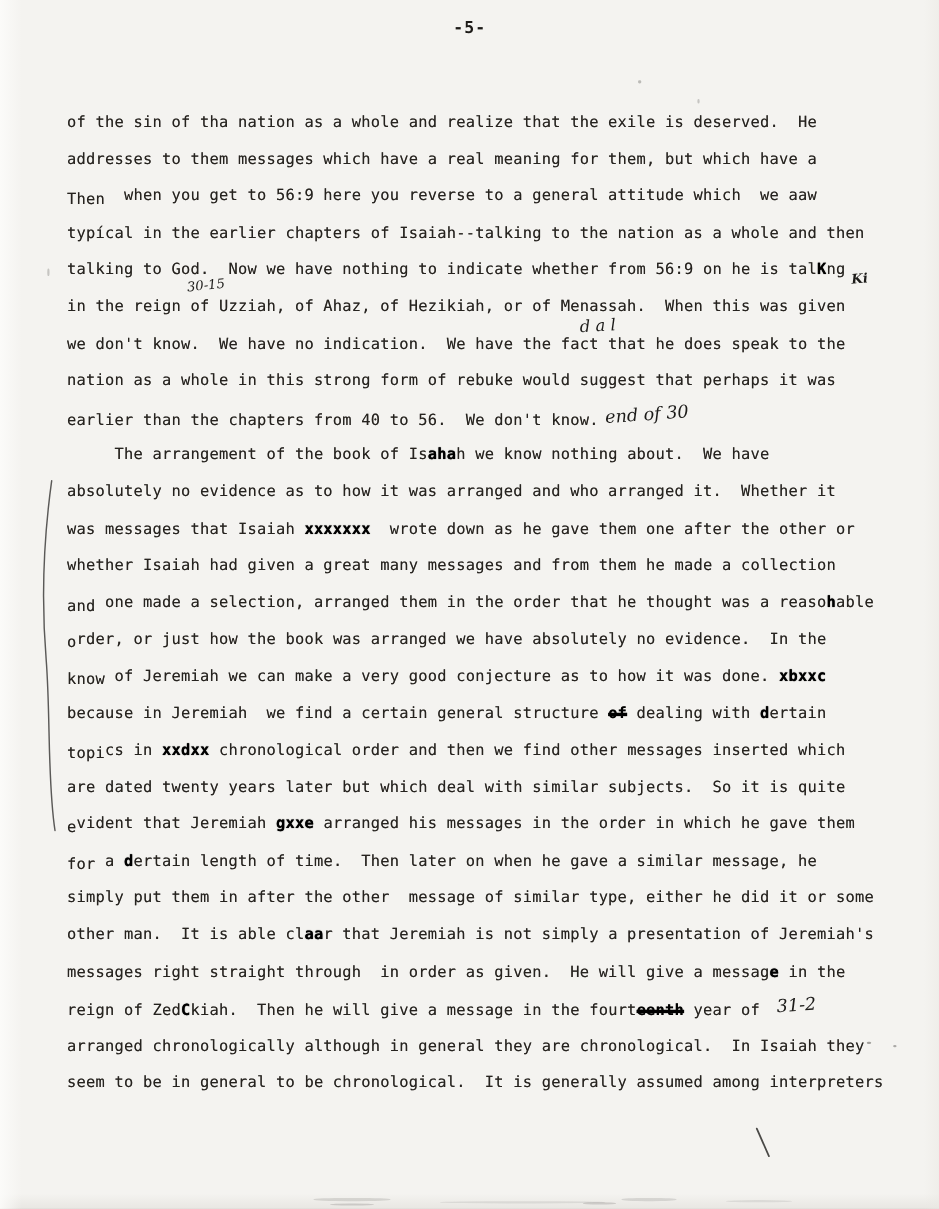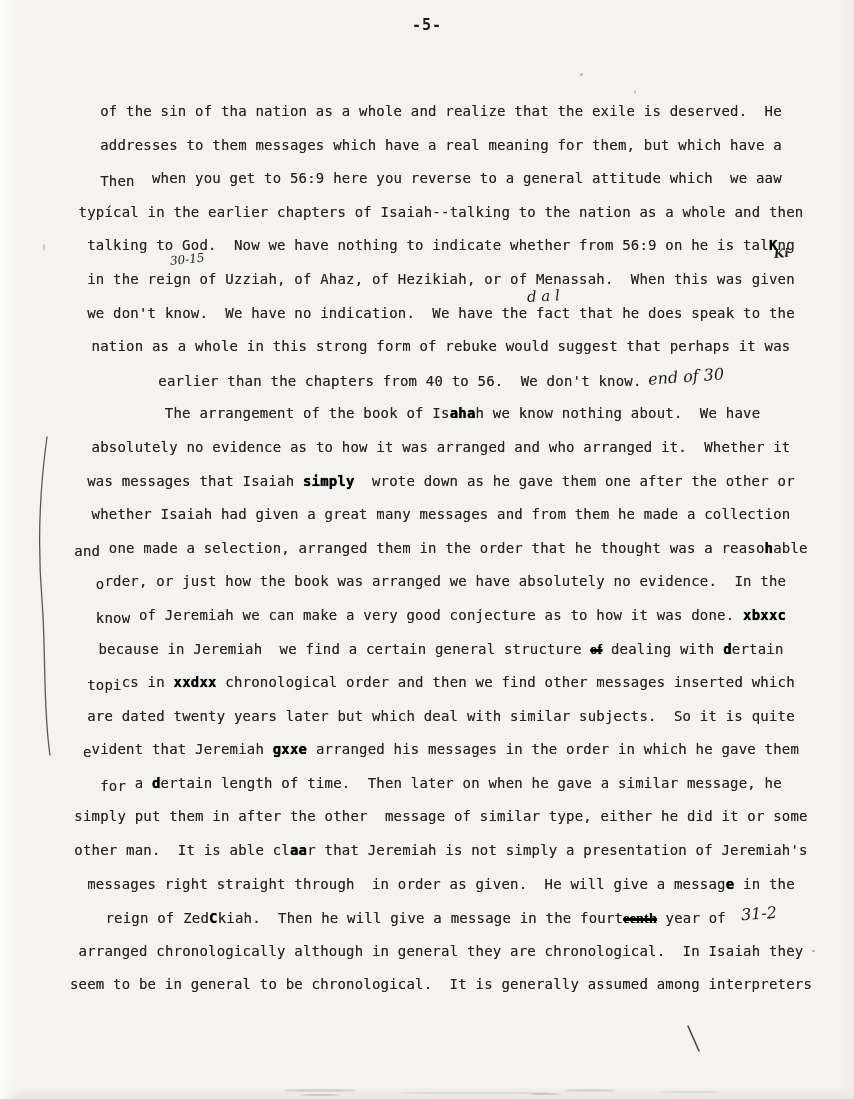--- a/index.html
+++ b/index.html
@@ -16,28 +16,28 @@
       linear-gradient(270deg, rgba(234,232,227,.5) 0px, rgba(234,232,227,0) 14px),
       linear-gradient(0deg, rgba(210,207,200,.35) 0px, rgba(210,207,200,0) 14px);
   }
   .header{
     position:absolute;top:16px;left:0;right:0;text-align:center;
     font-size:15px;letter-spacing:1px;font-weight:bold;color:#1d1b18;
   }
   #text-block{position:absolute;left:61px;top:95px;width:760px;}
   .line{
     white-space:pre;font-size:14px;line-height:33.6px;height:33.6px;
-    letter-spacing:.2px;text-shadow:0 0 .5px rgba(38,35,31,.55);text-align:center;
+    letter-spacing:.2px;text-shadow:0 0 .5px rgba(38,35,31,.55);
   }
   .paragraph + .paragraph{}
   .bold{font-weight:bold;color:#000;text-shadow:0 0 .8px #000;}
   .low{position:relative;top:3px;}
   .strike{
     font-weight:bold;color:#000;
-    text-decoration:line-through;text-decoration-thickness:2.5px;font-family:Liberation Serif, serif;
+    text-decoration:line-through;text-decoration-thickness:2.5px;
   }
   .hand{
     font-family:"DejaVu Serif", serif;font-style:italic;font-size:16px;
     color:#1c1b19;display:inline-block;transform:rotate(-4deg);
     position:relative;top:-4px;margin-left:6px;letter-spacing:0;
     text-shadow:none;font-weight:normal;
   }
   .annotation{
     position:absolute;font-family:"DejaVu Serif", serif;font-style:italic;
     color:#1c1b19;white-space:pre;transform-origin:left center;
@@ -59,21 +59,21 @@
         <div class="line"><span>typícal in the earlier chapters of Isaiah--talking to the nation as a whole and then</span></div>
         <div class="line"><span>talking to God.  Now we have nothing to indicate whether from 56:9 on he is tal</span><span class="bold">K</span><span>ng</span></div>
         <div class="line"><span>in the reign of Uzziah, of Ahaz, of Hezikiah, or of Menassah.  When this was given</span></div>
         <div class="line"><span>we don't know.  We have no indication.  We have the fact that he does speak to the</span></div>
         <div class="line"><span>nation as a whole in this strong form of rebuke would suggest that perhaps it was</span></div>
         <div class="line"><span>earlier than the chapters from 40 to 56.  We don't know.</span><span class="hand">end of 30</span></div>
       </div>
       <div class="paragraph">
         <div class="line"><span>     The arrangement of the book of Is</span><span class="bold">aha</span><span>h we know nothing about.  We have</span></div>
         <div class="line"><span>absolutely no evidence as to how it was arranged and who arranged it.  Whether it</span></div>
-        <div class="line"><span>was messages that Isaiah </span><span class="bold">simply</span><span>  wrote down as he gave them one after the other or</span></div>
+        <div class="line"><span>was messages that Isaiah </span><span class="bold">xxxxxxx</span><span>  wrote down as he gave them one after the other or</span></div>
         <div class="line"><span>whether Isaiah had given a great many messages and from them he made a collection</span></div>
         <div class="line"><span class="low">and</span><span> one made a selection, arranged them in the order that he thought was a reaso</span><span class="bold">h</span><span>able</span></div>
         <div class="line"><span class="low">o</span><span>rder, or just how the book was arranged we have absolutely no evidence.  In the</span></div>
         <div class="line"><span class="low">know</span><span> of Jeremiah we can make a very good conjecture as to how it was done. </span><span class="bold">xbxxc</span></div>
         <div class="line"><span>because in Jeremiah  we find a certain general structure </span><span class="strike">of</span><span> dealing with </span><span class="bold">d</span><span>ertain</span></div>
         <div class="line"><span class="low">topi</span><span>cs in </span><span class="bold">xxdxx</span><span> chronological order and then we find other messages inserted which</span></div>
         <div class="line"><span>are dated twenty years later but which deal with similar subjects.  So it is quite</span></div>
         <div class="line"><span class="low">e</span><span>vident that Jeremiah </span><span class="bold">gxxe</span><span> arranged his messages in the order in which he gave them</span></div>
         <div class="line"><span class="low">for</span><span> a </span><span class="bold">d</span><span>ertain length of time.  Then later on when he gave a similar message, he</span></div>
         <div class="line"><span>simply put them in after the other  message of similar type, either he did it or some</span></div>

